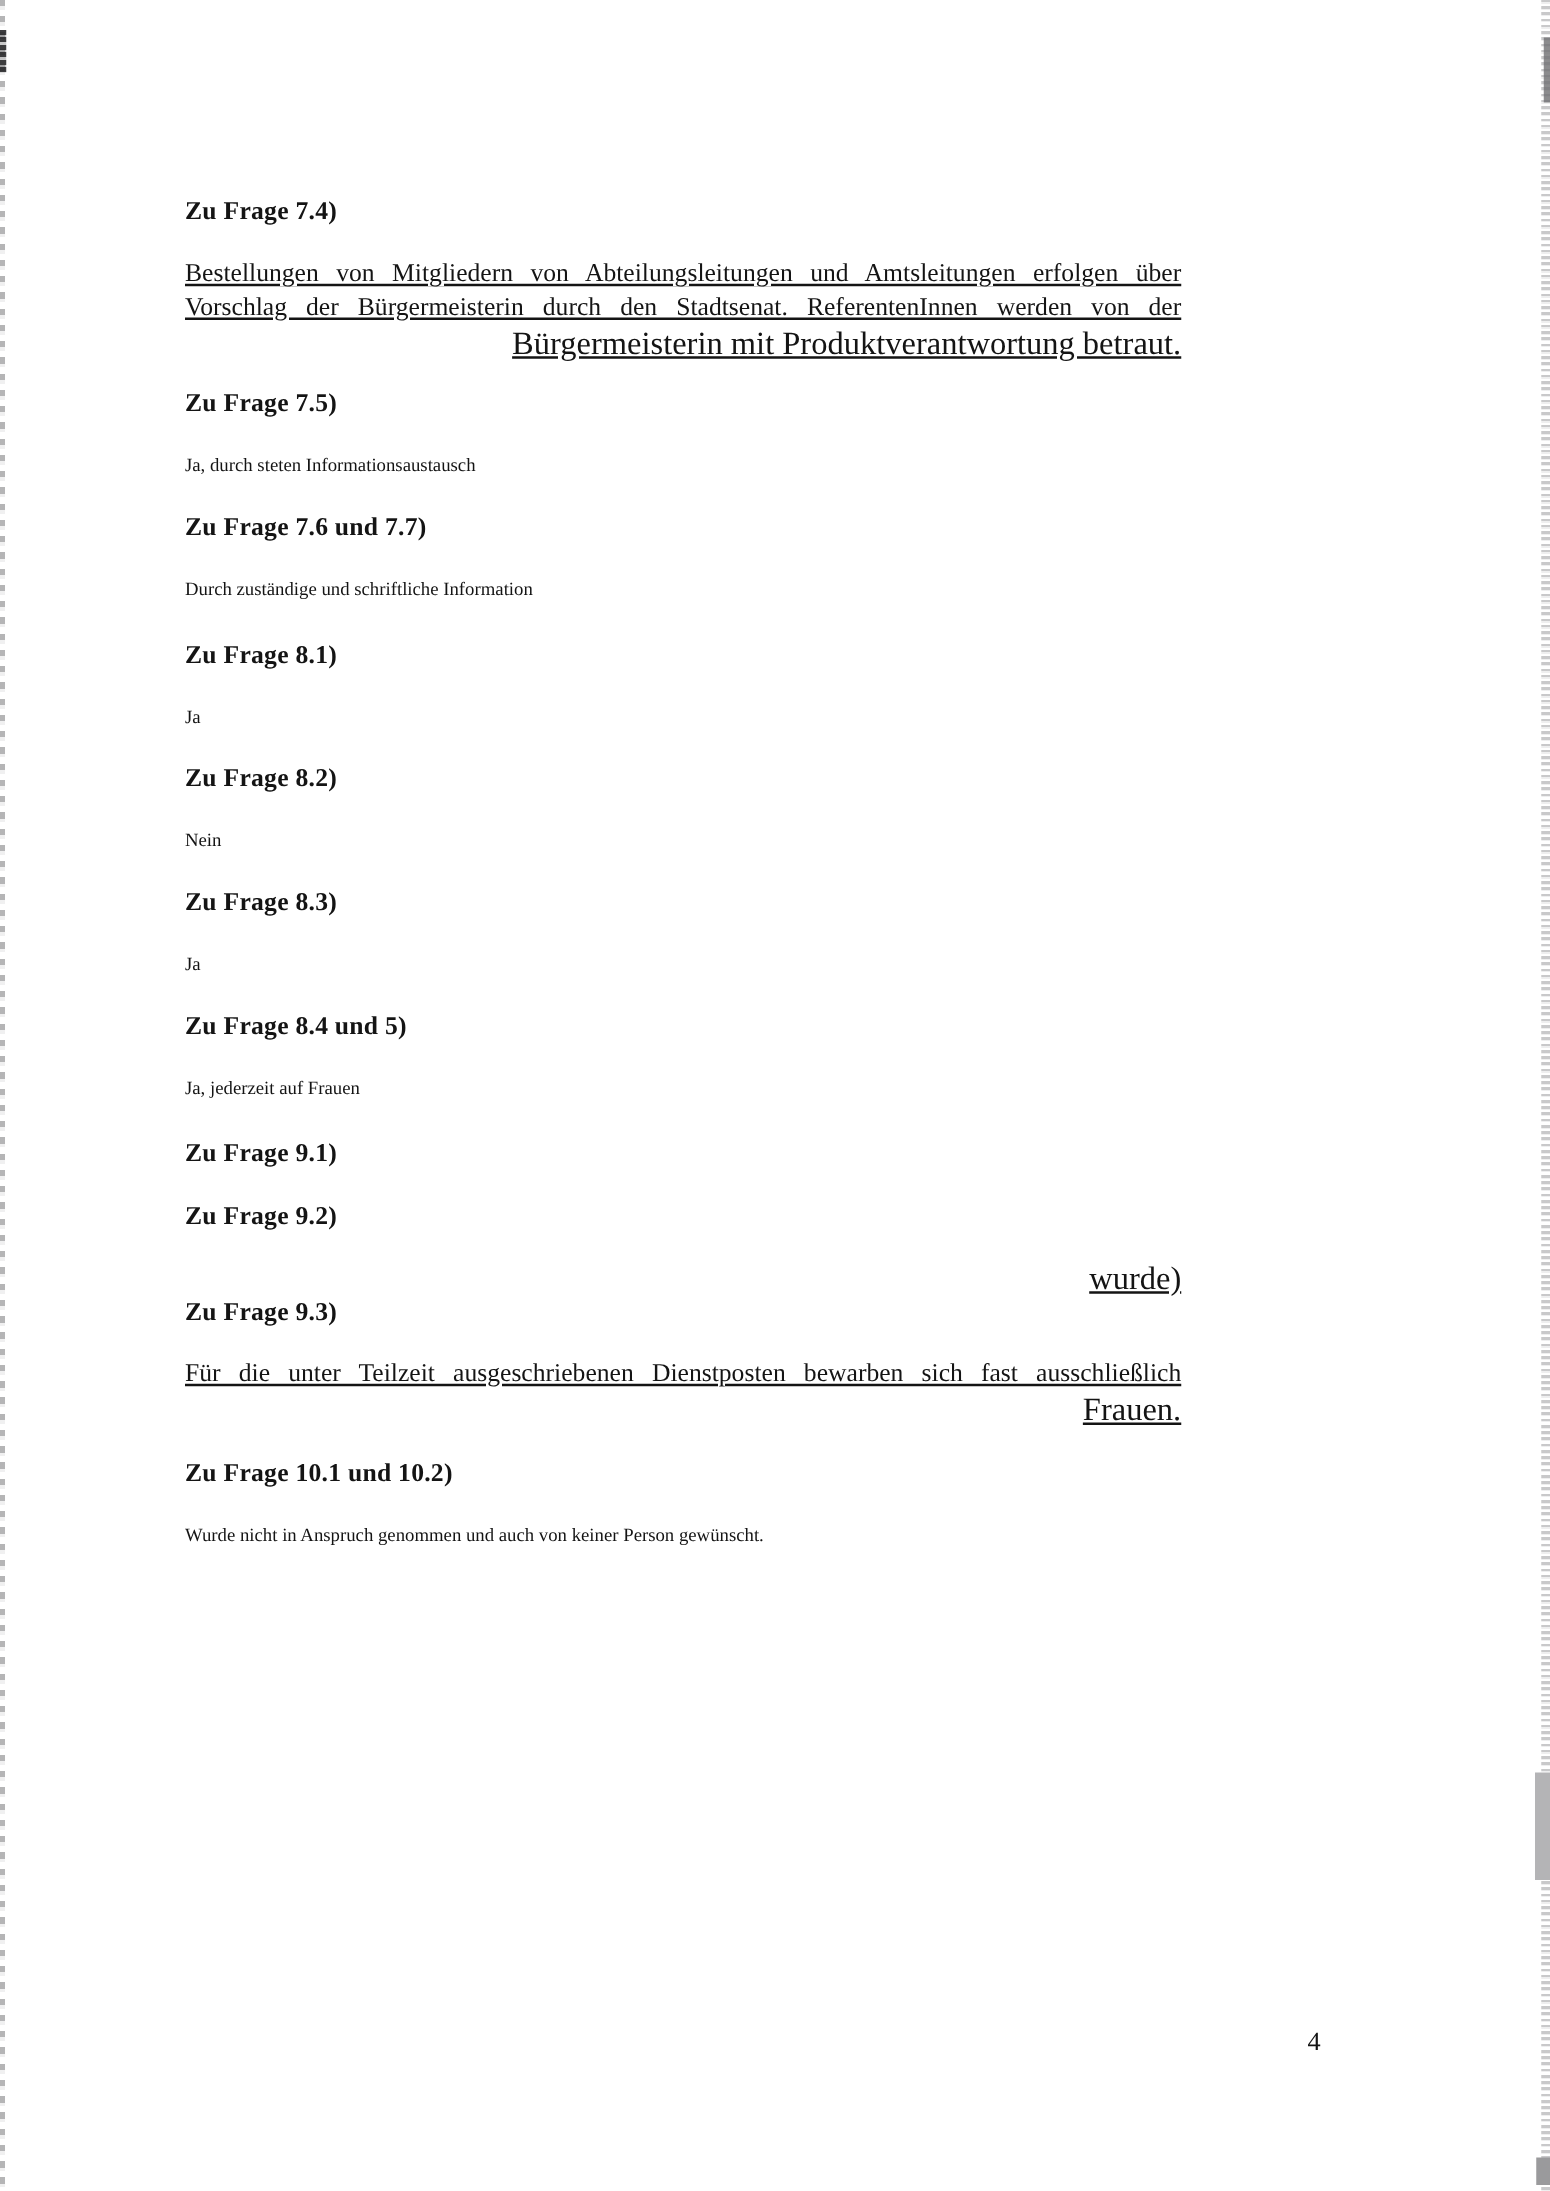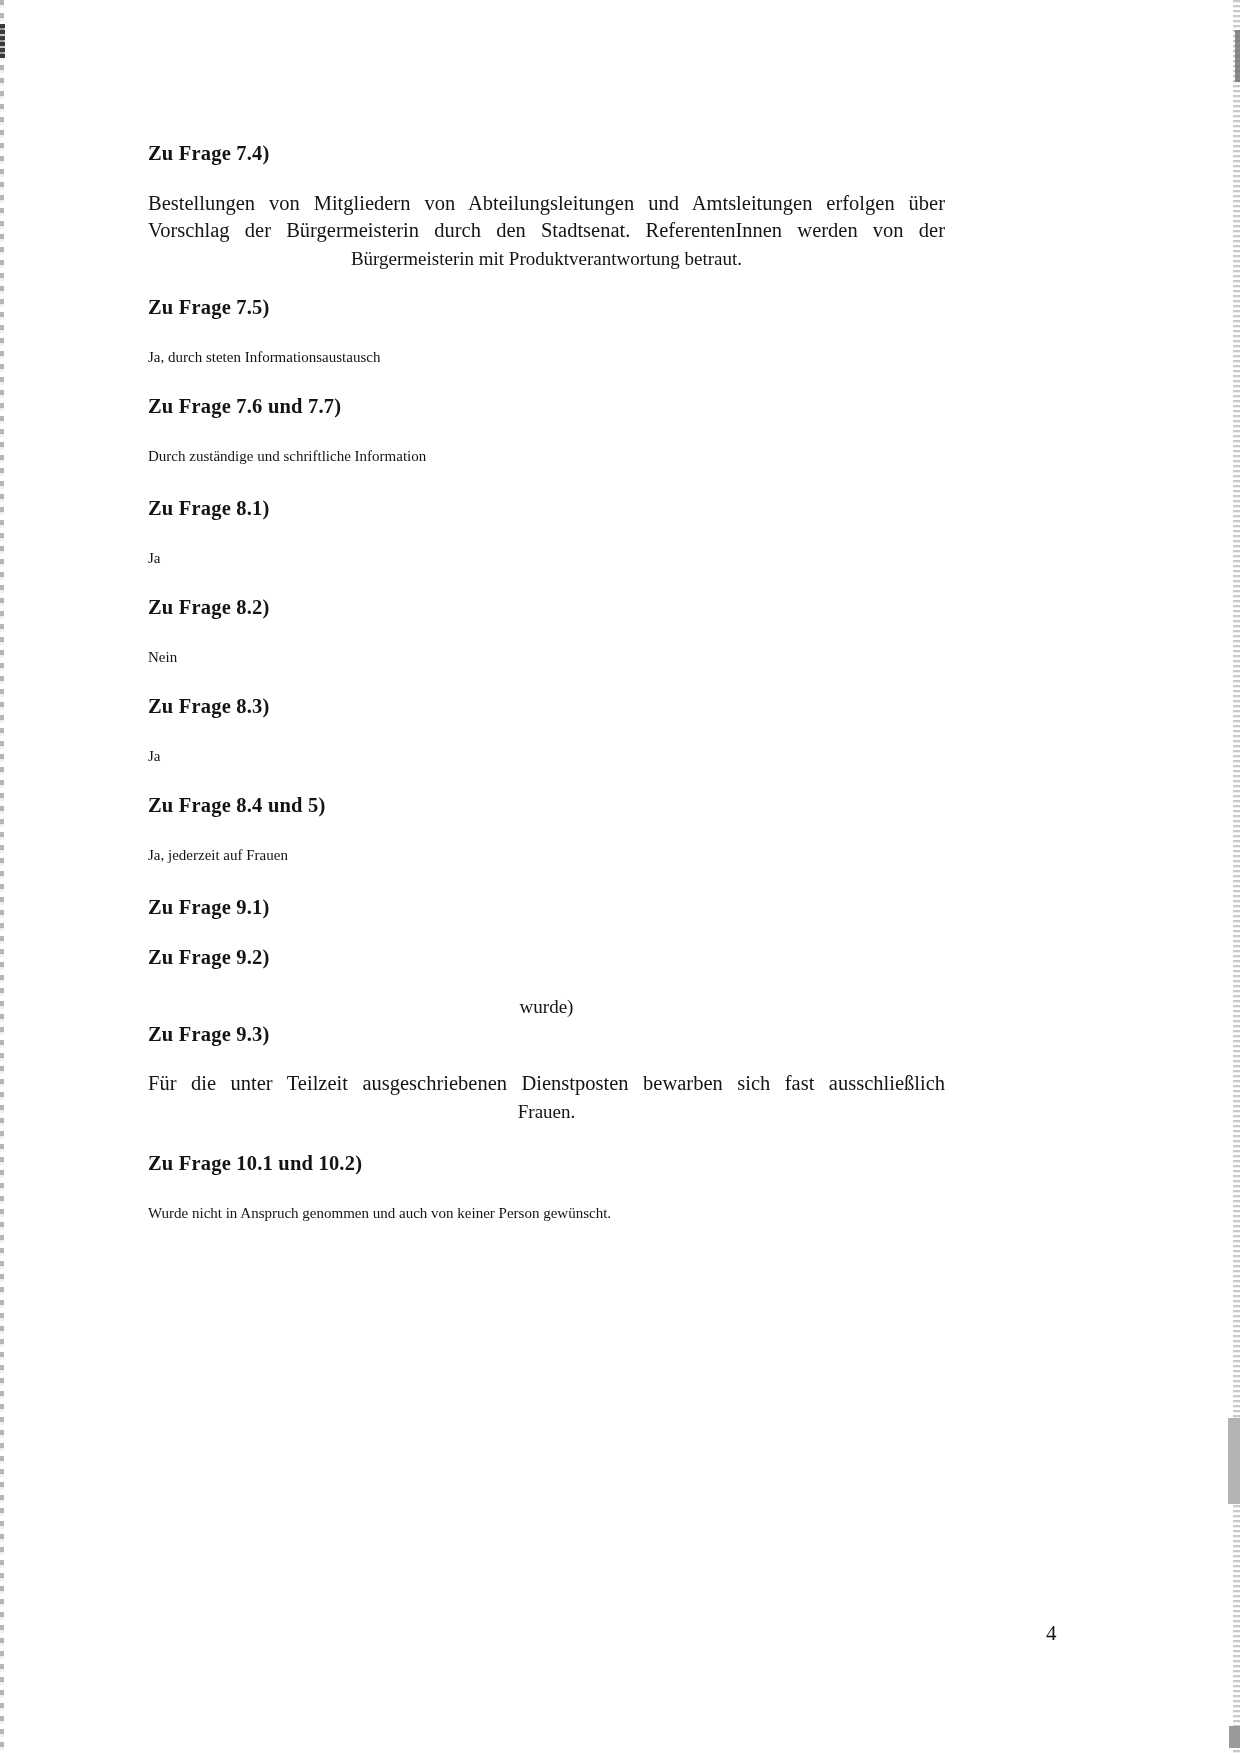--- a/index.html
+++ b/index.html
@@ -8,46 +8,46 @@
     width: 1240px;
     height: 1753px;
     background: #ffffff;
     overflow: hidden;
     font-family: "Liberation Serif", serif;
     color: #141414;
   }
   .content {
     position: absolute;
     left: 148px;
-    top: 140px;
+    top: 156px;
     width: 814px;
   }
   .h {
     font-weight: bold;
     font-size: 20.5px;
     line-height: 27.5px;
     margin: 0 0 22px 0;
     letter-spacing: 0.2px;
   }
   .b {
     font-size: 15px;
     line-height: 27.5px;
     margin: 0 0 22px 0;
   }
-  .para { margin: 0 17px 22px 0; }
+  .para { margin: 0 17px 22px 0; text-decoration: underline; }
   .para .jline {
     font-size: 20.5px;
     line-height: 27.5px;
     text-align: justify;
     text-align-last: justify;
   }
   .para .lastline {
-    font-size: 19px;
+    font-size: 26px;
     line-height: 27.5px;
-    text-align: center;
+    text-align: right;
   }
   .gap-lg { margin-top: 25px; }
   .no-mb { margin-bottom: 0 !important; }
   .pagenum {
     position: absolute;
     left: 1046px;
     top: 1620px;
     font-size: 21px;
     line-height: 27px;
   }

